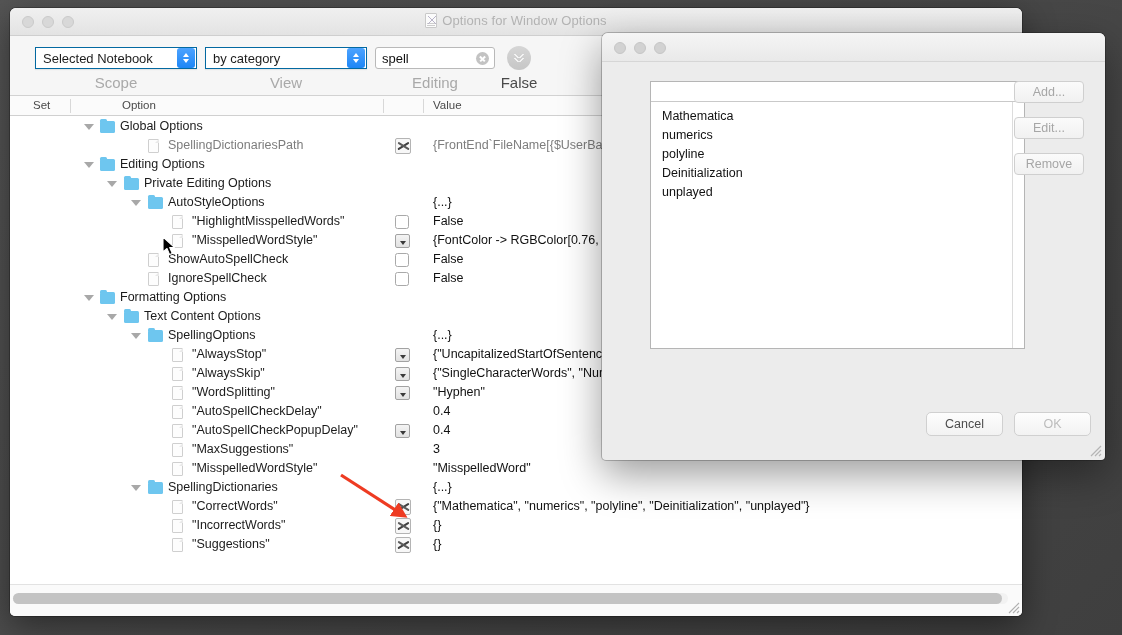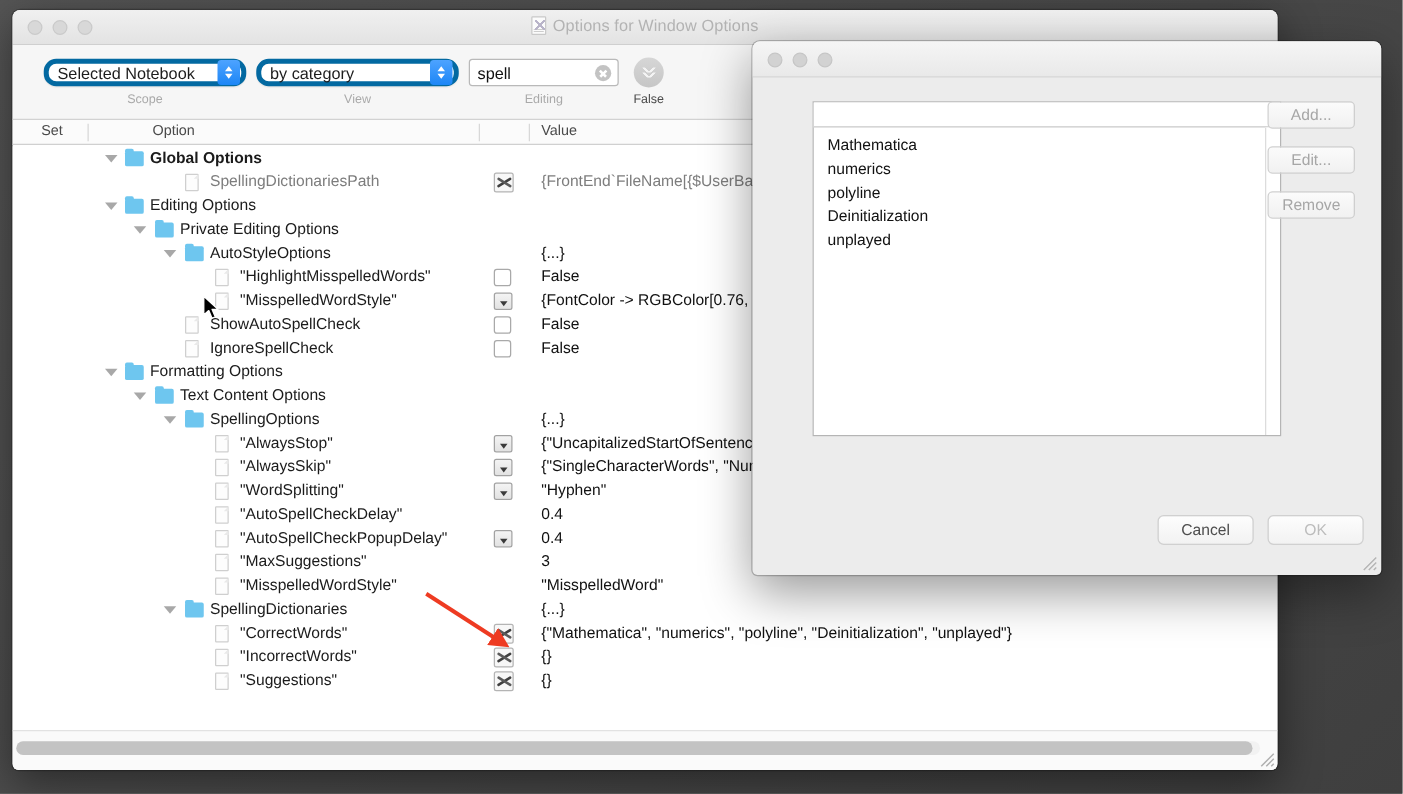--- a/index.html
+++ b/index.html
@@ -53,21 +53,21 @@
     background:repeating-linear-gradient(to bottom,#cdcdcd 0 1px, transparent 1px 2px);
   }
 
   
   #toolbar {
     height:60px; background:#f6f6f6; position:relative;
     border-bottom:1px solid #d2d2d2;
   }
   .popup {
     position:absolute; top:11px; height:22px;
-    background:#ffffff; border:4px solid #0369a1; border-radius:10px;
+    background:#ffffff; border:1px solid #0369a1; border-radius:0;
     box-shadow:0 1px 1px rgba(0,0,0,.07);
     display:flex; align-items:center;
   }
   .popup .lbl { font-size:13px; color:#1d1d1d; padding-left:7px; flex:1; white-space:nowrap; }
   .stepper {
     width:18px; height:20px; margin-right:1px; border-radius:3px;
     background:linear-gradient(#4da3ff,#1d86f6);
     display:flex; flex-direction:column; align-items:center; justify-content:center; gap:2px;
   }
   .stepper i { display:block; width:0; height:0; border-left:3.5px solid transparent;
@@ -101,21 +101,21 @@
   }
   #apply-chevrons { position:relative; width:11px; height:11px; }
   #apply-chevrons span{
     position:absolute; left:0; width:11px; height:4px;
     background:
       linear-gradient(45deg, transparent 40%, #f3f3f3 40%, #f3f3f3 62%, transparent 62%) left/50% 100% no-repeat,
       linear-gradient(-45deg, transparent 40%, #f3f3f3 40%, #f3f3f3 62%, transparent 62%) right/50% 100% no-repeat;
   }
   #apply-chevrons span.a{ top:1px; } #apply-chevrons span.b{ top:5px; }
 
-  .tb-caption { position:absolute; top:38px; font-size:10px; color:#a9a9a9; }
+  .tb-caption { position:absolute; top:38px; font-size:15px; color:#a9a9a9; }
   #cap-scope { left:25px; width:162px; text-align:center; }
   #cap-view  { left:195px; width:162px; text-align:center; }
   #cap-search{ left:365px; width:120px; text-align:center; }
   #cap-apply { left:478px; width:62px; text-align:center; color:#4a4a4a; }
 
   
   #col-header {
     position:relative; height:20px; background:#fbfbfb;
     border-bottom:1px solid #d0d0d0; font-size:11.5px; color:#4a4a4a;
   }
@@ -298,21 +298,21 @@
     <div class="ch" id="ch-value">Value</div>
     <div class="divider" style="left:60px"></div>
     <div class="divider" style="left:373px"></div>
     <div class="divider" style="left:413px"></div>
   </div>
 
   <div id="tree">
       <div class="row">
         <div class="disc" style="left: 74px;"></div>
         <div class="folder" style="left: 90px;"></div>
-        <div class="lbl-opt" style="left: 110px; font-weight: bold;">Global Options</div>
+        <div class="lbl-opt" style="left: 110px;">Global Options</div>
       </div>
       <div class="row">
         <div class="doc" style="left: 138px;"></div>
         <div class="lbl-opt dim" style="left: 158px;">SpellingDictionariesPath</div>
         <div class="toolbtn">
           <span class="wr"></span>
           <span class="sd"></span>
         </div>
         <div class="val dim" style="color: rgb(125, 125, 125);">{FrontEnd`FileName[{$UserBaseDirectory, "SpellingDictionaries"}]}</div>
       </div>

